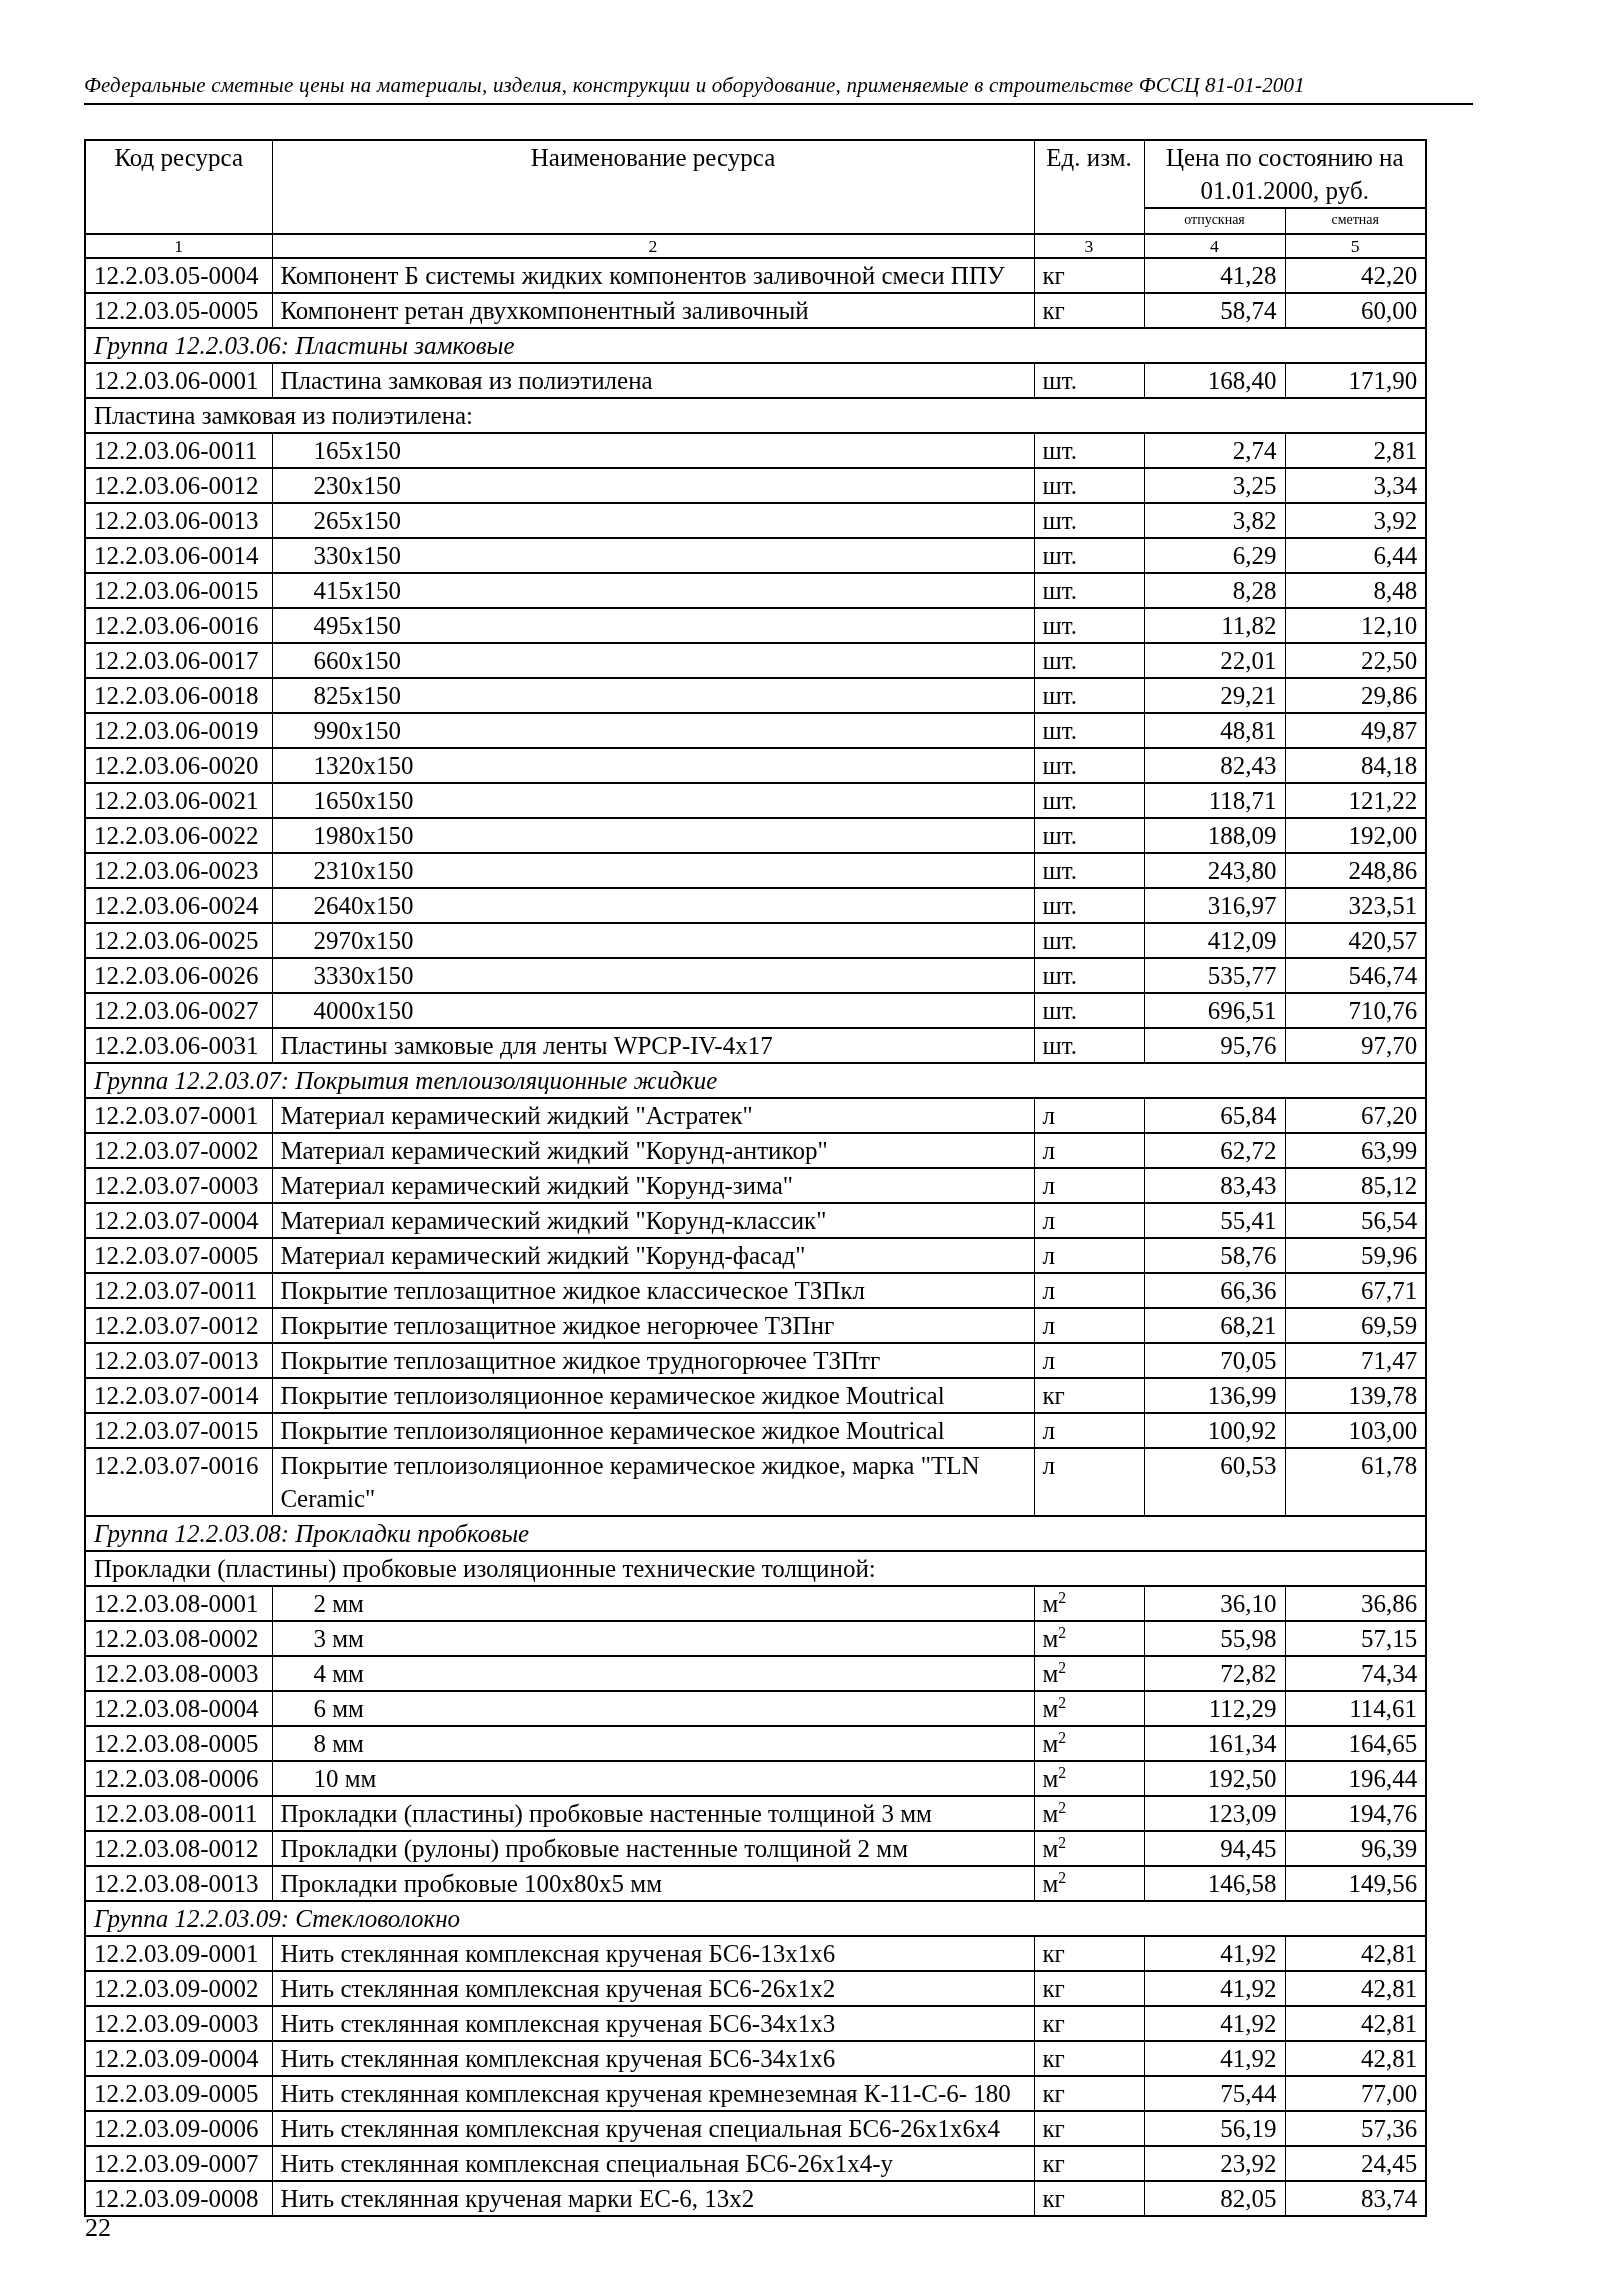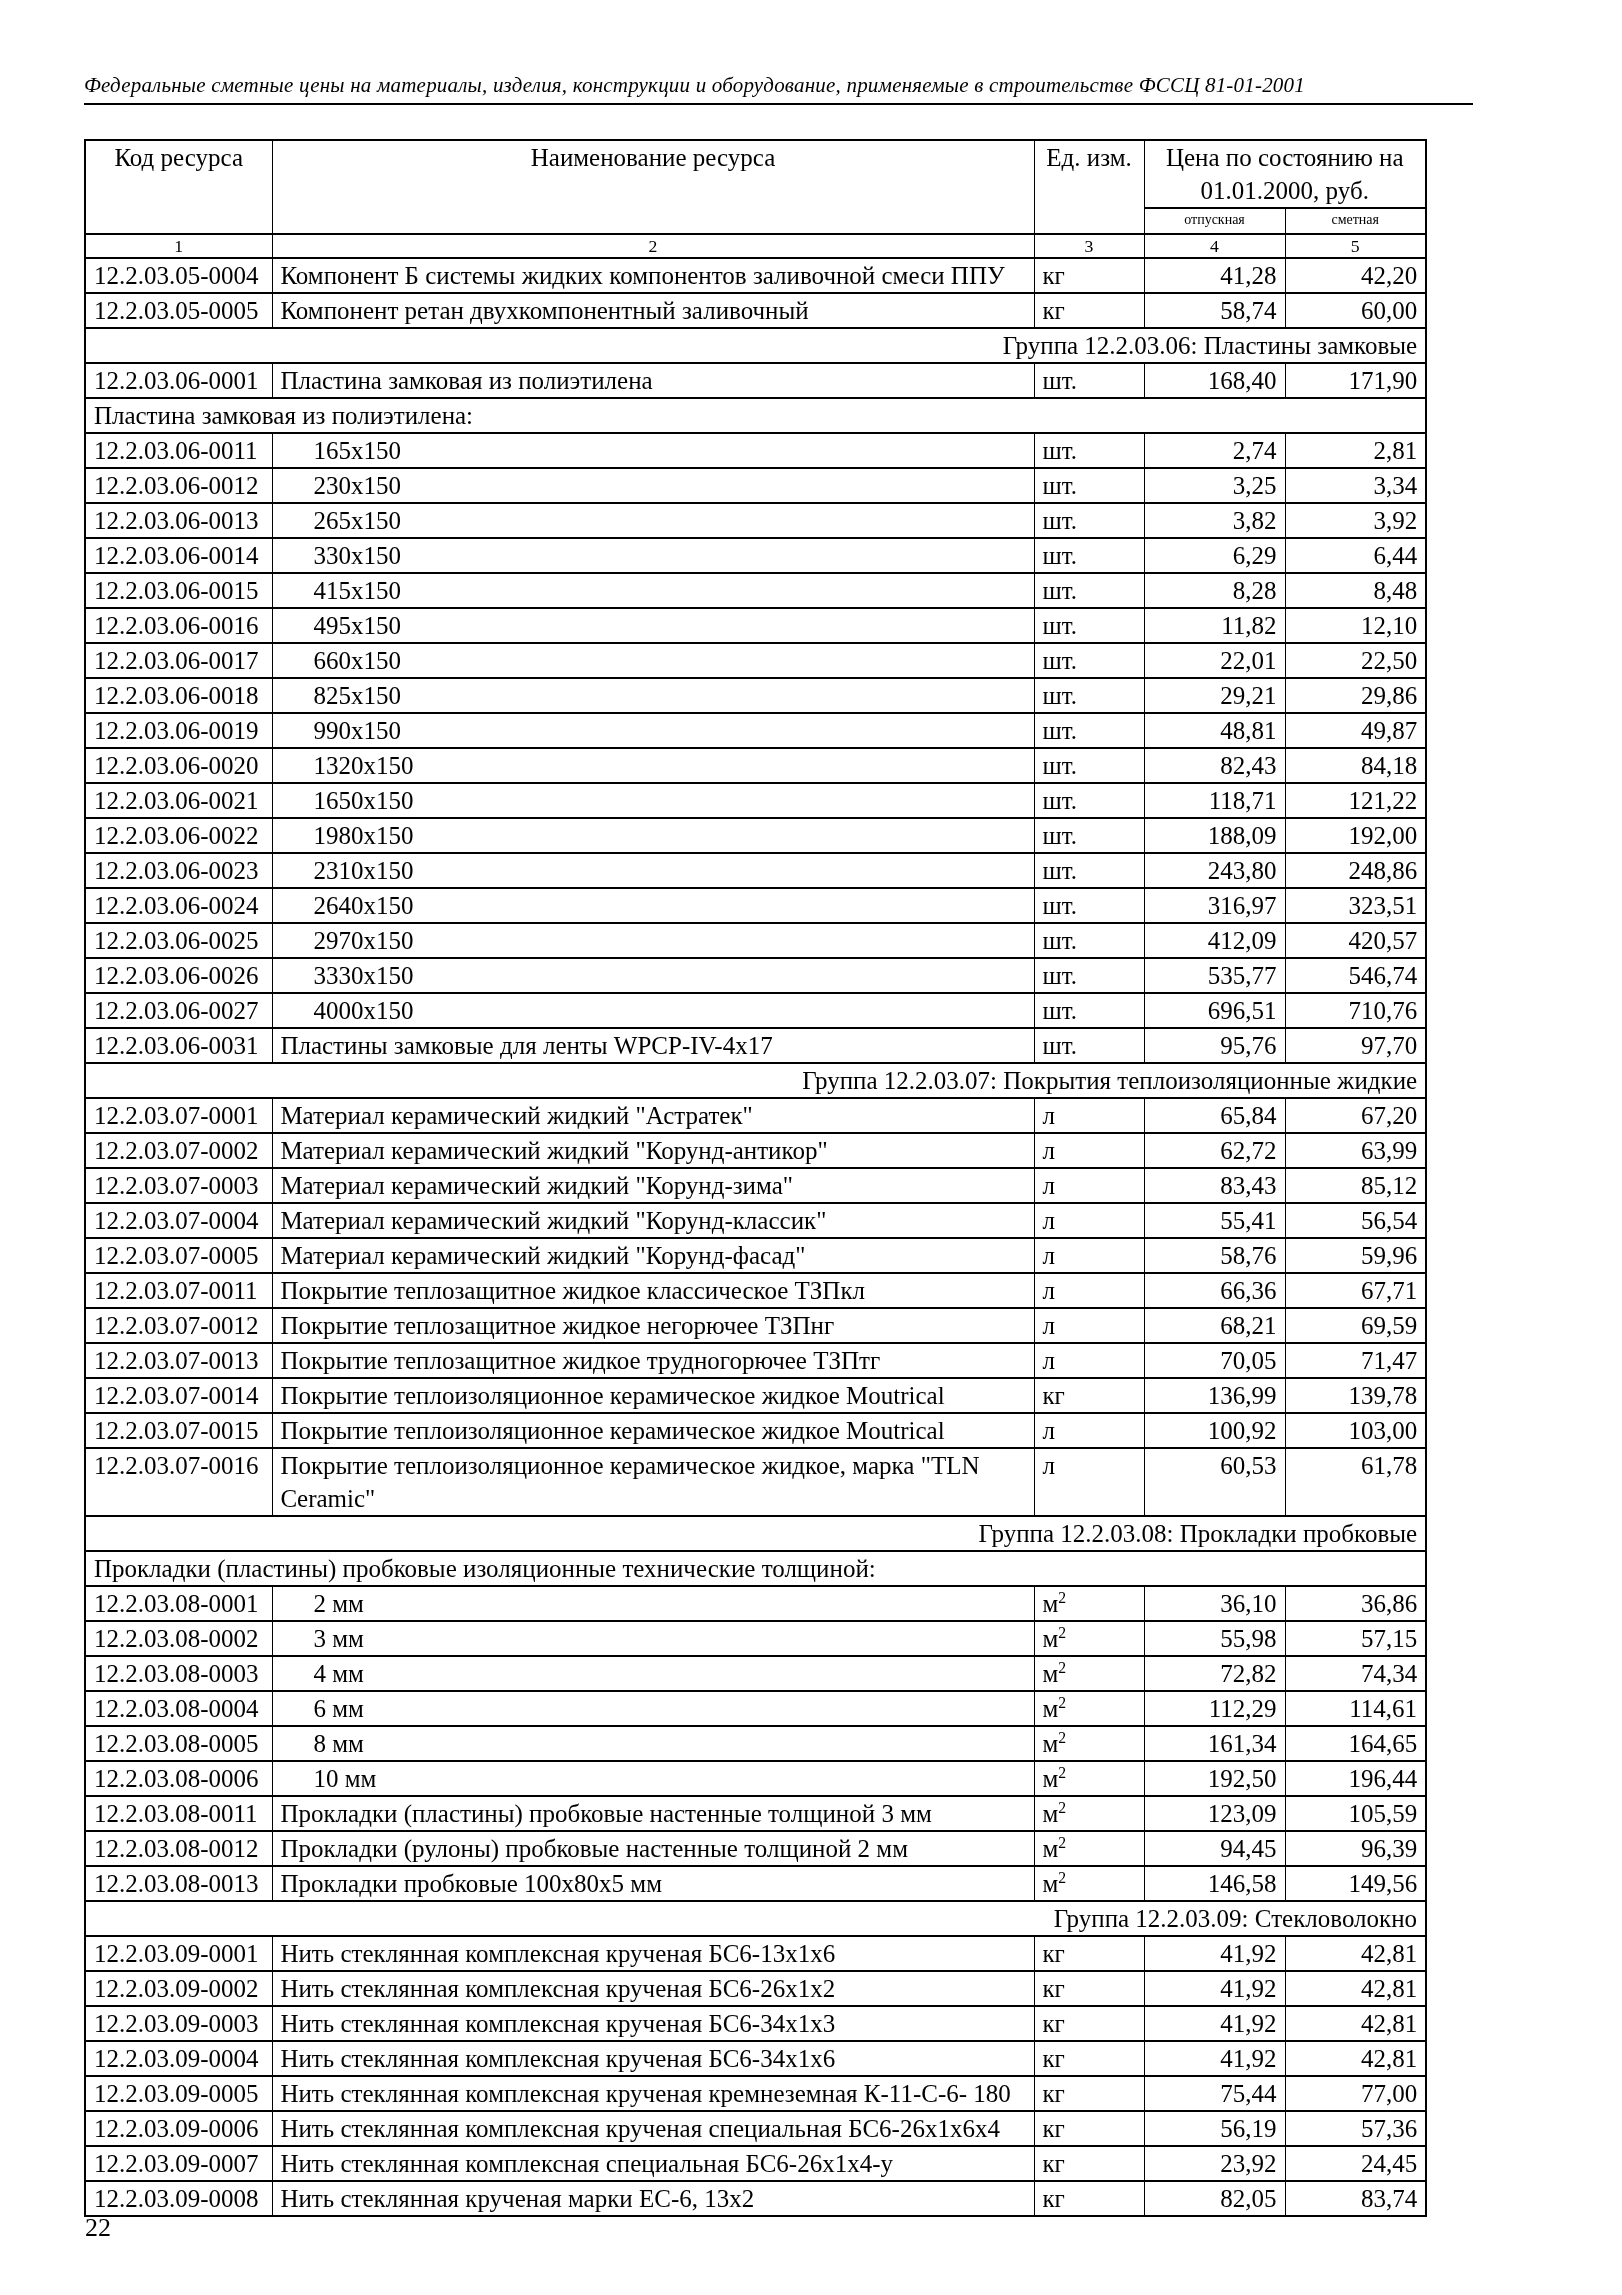--- a/index.html
+++ b/index.html
@@ -17,21 +17,21 @@
   .col-p2 { width: 141px; }
   th.hdr { font-size: 18.3px; line-height: 25px; text-align: center; vertical-align: middle; }
   tr.hdr-top th { height: 56px; }
   tr.hdr-sub th { height: 23.6px; font-size: 14px; line-height: 22px; }
   tr.colnums td { font-size: 17.7px; line-height: 22px; text-align: center; }
   td.code { text-align: left; padding-left: 6.5px; padding-right: 2.6px; white-space: nowrap; }
   td.name { text-align: left; }
   td.name.sub { padding-left: 41px; }
   td.unit { text-align: left; }
   td.num { text-align: right; }
-  td.group { text-align: right; font-weight: bold; font-size: 27.5px; line-height: 33px; }
+  td.group { text-align: left; font-weight: bold; font-size: 27.5px; line-height: 33px; font-style: italic; }
   td.note { text-align: left; padding-left: 216px; margin-top: 40px; }
   sup { font-size: 15.7px; line-height: 0; vertical-align: 9.2px; }
   .page-number { position: absolute; left: 85px; top: 2213px; font-size: 26px; }
 </style>
 </head>
 <body>
 
 <div class="running-header">Федеральные сметные цены на материалы, изделия, конструкции и оборудование, применяемые в строительстве ФССЦ 81-01-2001</div>
 <div class="header-rule"></div>
 
@@ -342,21 +342,21 @@
         <td class="name sub">10 мм</td>
         <td class="unit"><span>м</span><sup>2</sup></td>
         <td class="num">192,50</td>
         <td class="num">196,44</td>
       </tr>
       <tr class="item-row">
         <td class="code">12.2.03.08-0011</td>
         <td class="name">Прокладки (пластины) пробковые настенные толщиной 3 мм</td>
         <td class="unit"><span>м</span><sup>2</sup></td>
         <td class="num">123,09</td>
-        <td class="num">105,59</td>
+        <td class="num">194,76</td>
       </tr>
       <tr class="item-row">
         <td class="code">12.2.03.08-0012</td>
         <td class="name">Прокладки (рулоны) пробковые настенные толщиной 2 мм</td>
         <td class="unit"><span>м</span><sup>2</sup></td>
         <td class="num">94,45</td>
         <td class="num">96,39</td>
       </tr>
       <tr class="item-row">
         <td class="code">12.2.03.08-0013</td>

